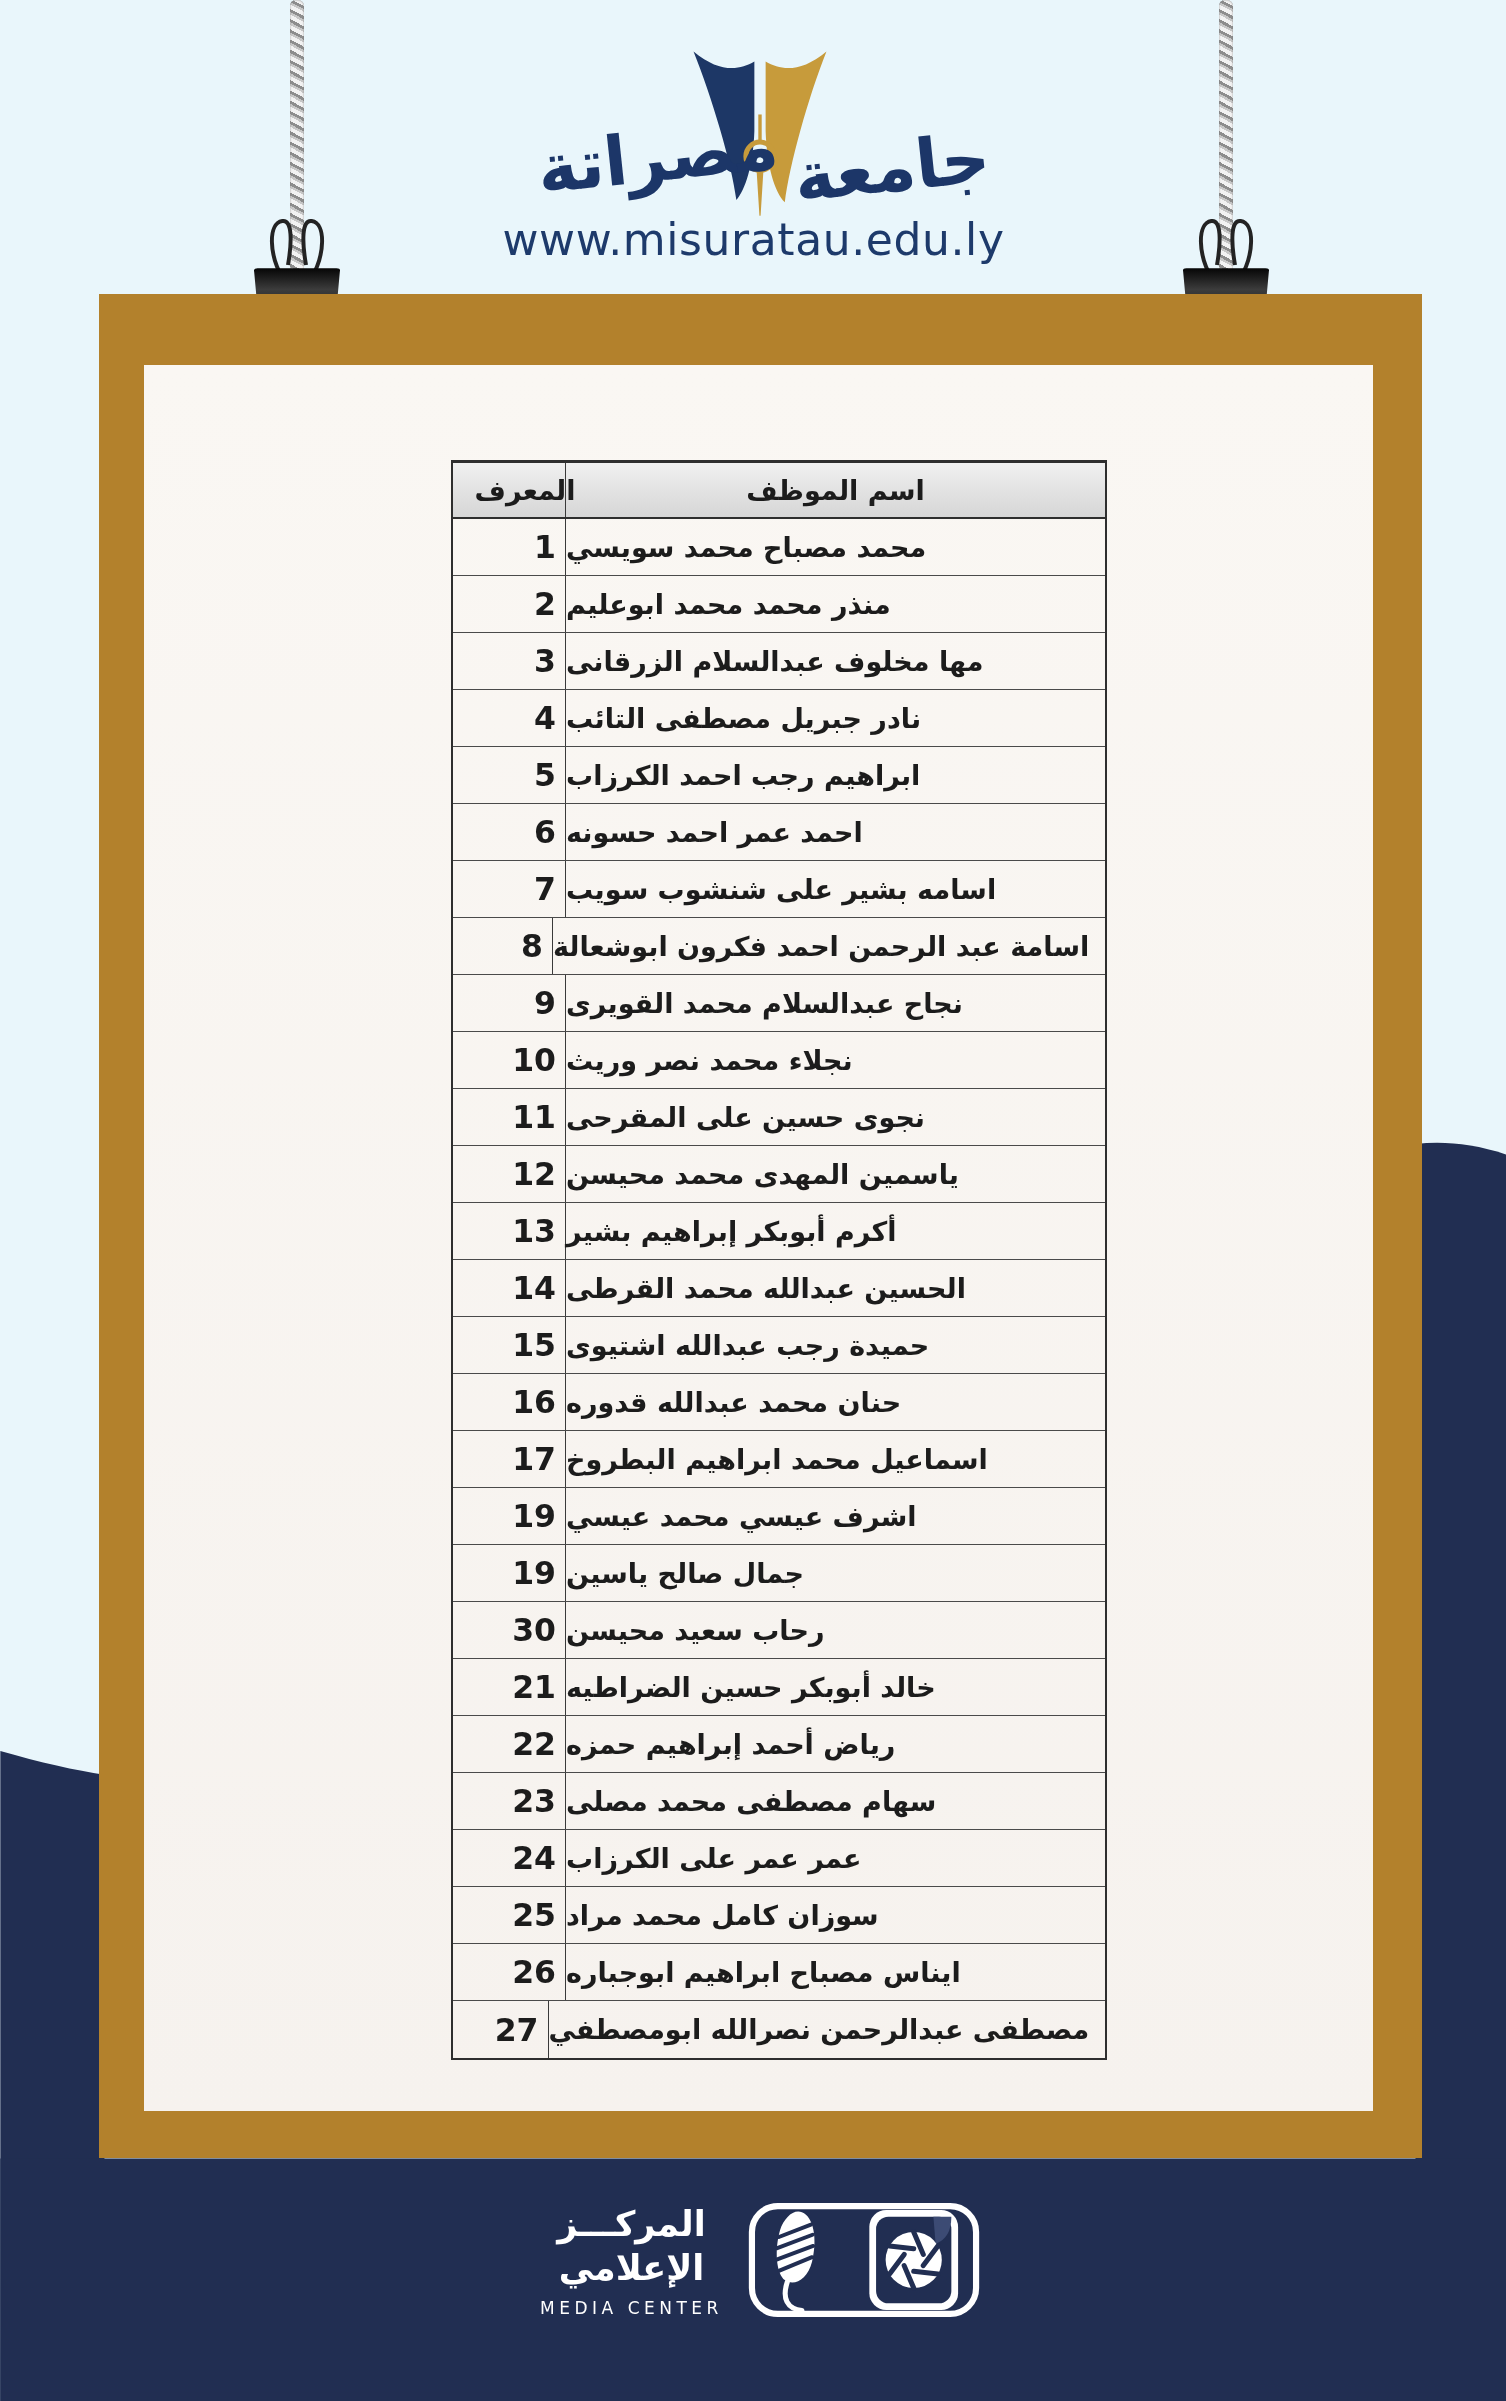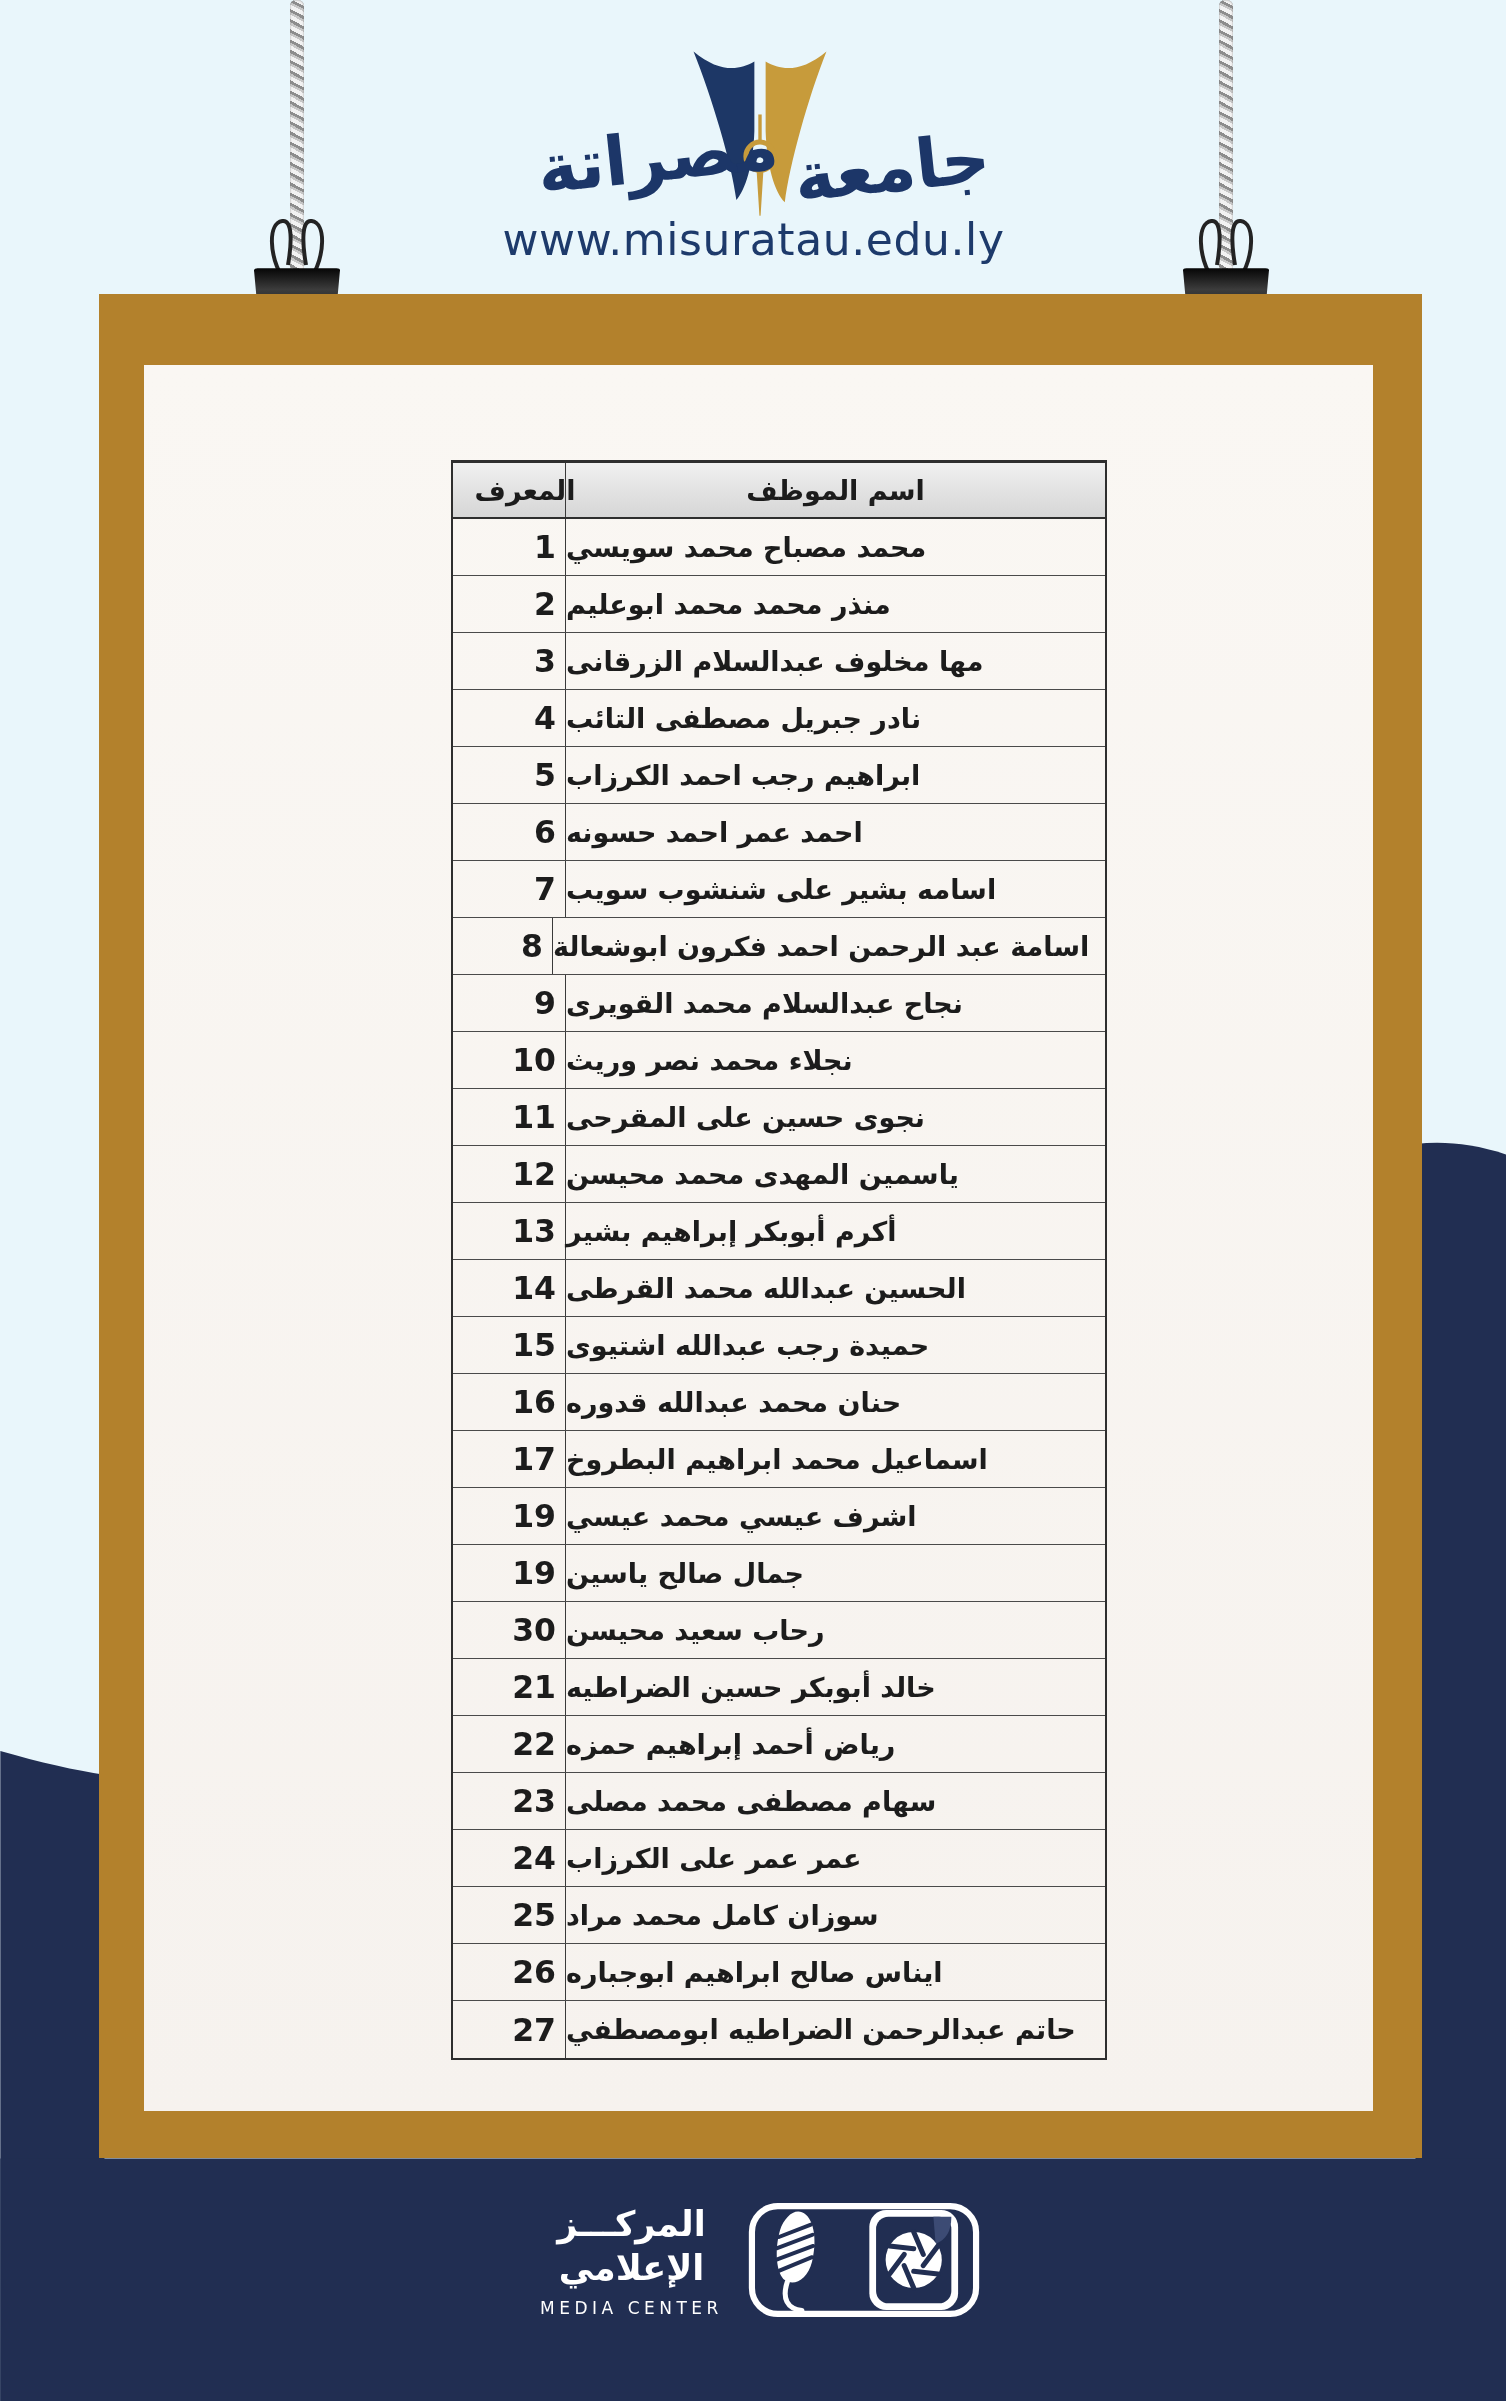--- a/index.html
+++ b/index.html
@@ -205,25 +205,25 @@
             <div class="trow">
               <div class="cell cell-id">24</div>
               <div class="cell cell-name">عمر عمر على الكرزاب</div>
             </div>
             <div class="trow">
               <div class="cell cell-id">25</div>
               <div class="cell cell-name">سوزان كامل محمد مراد</div>
             </div>
             <div class="trow">
               <div class="cell cell-id">26</div>
-              <div class="cell cell-name">ايناس صالح ابراهيم ابوجباره</div>
+              <div class="cell cell-name">ايناس مصباح ابراهيم ابوجباره</div>
             </div>
             <div class="trow">
               <div class="cell cell-id">27</div>
-              <div class="cell cell-name">حاتم عبدالرحمن الضراطيه ابومصطفي</div>
+              <div class="cell cell-name">مصطفى عبدالرحمن نصرالله ابومصطفي</div>
             </div>
           </div>
       </div>
     </div>
   </div>
 
   <div class="footer-content">
     <div class="fc-text">
       <div class="fc-line">المركـــز</div>
       <div class="fc-line">الإعلامي</div>

